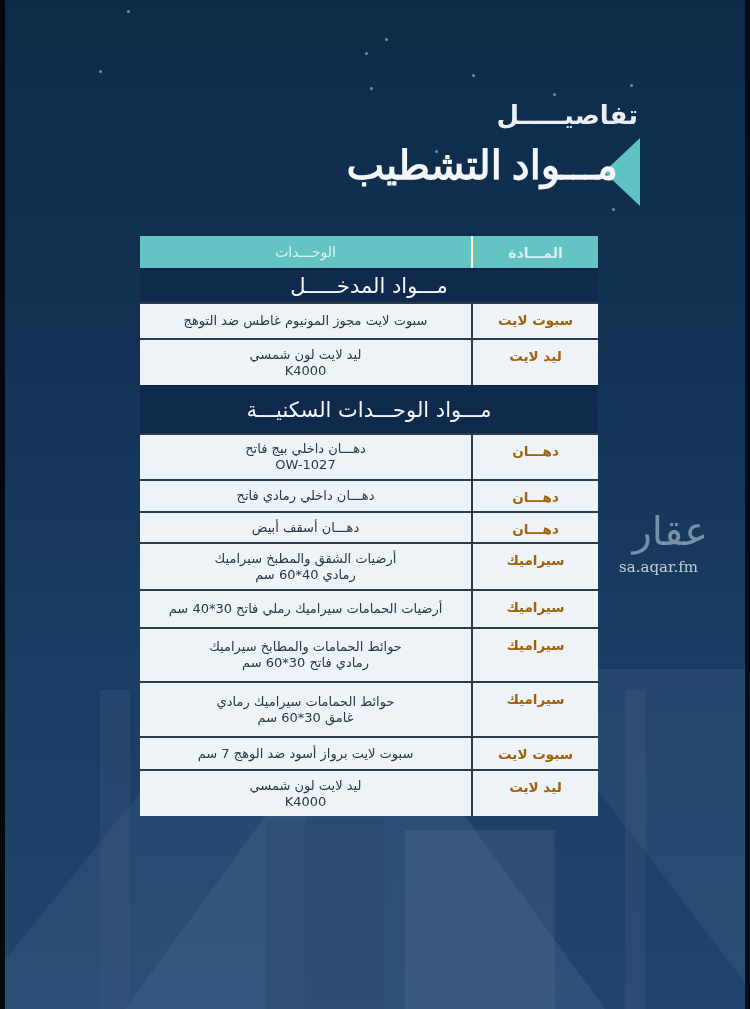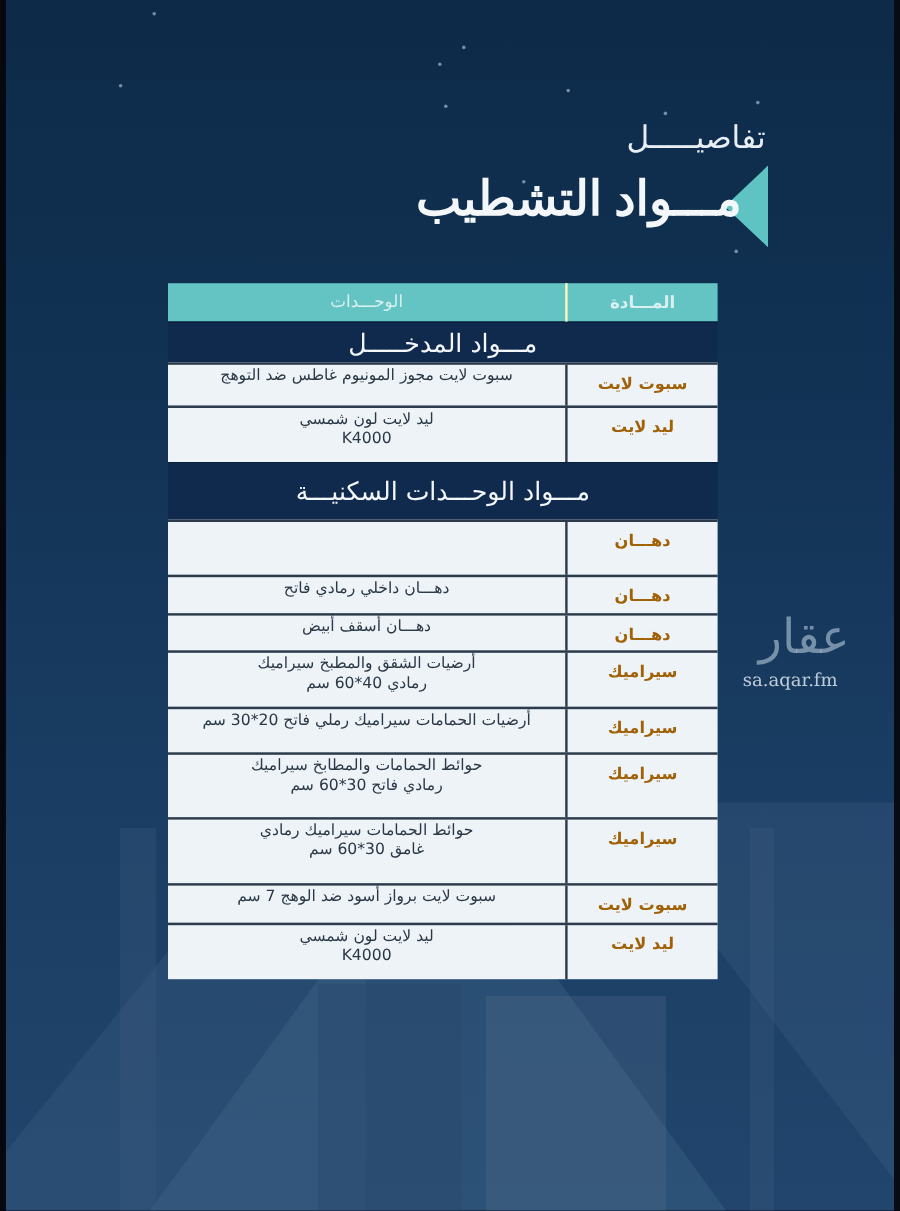--- a/index.html
+++ b/index.html
@@ -23,21 +23,21 @@
     .bg-tri.t3 { right: -20px; bottom: 0; border-width: 0 260px 340px 0; border-right-color: rgba(70,105,140,0.25); }
     .bg-bldg { position: absolute; background: rgba(60,90,125,0.35); }
     .bg-bldg.b1 { left: 95px; top: 690px; width: 30px; height: 320px; }
     .bg-bldg.b2 { left: 260px; top: 820px; width: 120px; height: 190px; background: rgba(40,70,105,0.35); }
     .bg-bldg.b3 { left: 400px; top: 830px; width: 150px; height: 180px; background: rgba(90,115,145,0.25); }
     .bg-bldg.b4 { left: 620px; top: 690px; width: 20px; height: 320px; }
 
     
     .subtitle {
       position: absolute; right: 112px; top: 100px;
-      color: #e8eef4; font-size: 26px; font-weight: normal; direction: rtl;
+      color: #e8eef4; font-size: 26px; font-weight: bold; direction: rtl;
     }
     .title-wrap { position: absolute; right: 110px; top: 138px; height: 68px; width: 320px; }
     .title {
       position: absolute; right: 22px; top: 4px;
       color: #f4f7fa; font-size: 40px; font-weight: bold; direction: rtl; white-space: nowrap; font-family: Liberation Serif, serif;
     }
     .title-tri {
       position: absolute; right: 0; top: 0; width: 0; height: 0; border-style: solid;
       border-width: 34px 36px 34px 0; border-color: transparent #5fc3c3 transparent transparent;
     }
@@ -59,21 +59,21 @@
       border-top: 1px solid #0b213d;
     }
     .data { background: #eef3f8; border-top: 2px solid #2c3a4a; }
     .c-mat {
       width: 127px; flex: none; border-left: 2px solid #2c3a4a;
       display: flex; align-items: center; justify-content: center;
       font-size: 13.5px; font-weight: bold; color: #a16207; padding-top: 2px;
     }
     .data .c-mat { align-items: flex-start; padding-top: 8px; }
     .c-desc {
-      flex: 1; display: flex; flex-direction: column; align-items: center; 
+      flex: 1; display: flex; flex-direction: column; align-items: center; justify-content: center;
       font-size: 13px; color: #2b3846; line-height: 16px; text-align: center; padding: 2px 8px;
     }
     .c-desc span { display: block; }
 
     
     .wm {
       position: absolute; left: 600px; top: 508px; width: 120px; height: 80px; direction: rtl;
     }
     .wm-logo { position: absolute; right: 12px; top: 0; font-size: 40px; color: rgba(170,190,210,0.65); font-weight: normal; }
     .wm-url { position: absolute; right: 22px; top: 50px; font-family: "DejaVu Serif", serif; font-size: 15px; color: rgba(220,230,240,0.85); direction: ltr; }
@@ -130,20 +130,24 @@
     <div class="c-desc">
       <span>ليد لايت لون شمسي</span>
       <span>K4000</span>
     </div>
   </div>
 
   <div class="row section" style="height:48px">مـــواد الوحـــدات السكنيـــة</div>
 
   <div class="row data" style="height:46px">
     <div class="c-mat">دهـــان</div>
+    <div class="c-desc">
+      <span>دهـــان داخلي بيج فاتح</span>
+      <span>OW-1027</span>
+    </div>
   </div>
   <div class="row data" style="height:32px">
     <div class="c-mat">دهـــان</div>
     <div class="c-desc">
       <span>دهـــان داخلي رمادي فاتح</span>
     </div>
   </div>
   <div class="row data" style="height:31px">
     <div class="c-mat">دهـــان</div>
     <div class="c-desc">
@@ -153,21 +157,21 @@
   <div class="row data" style="height:47px">
     <div class="c-mat">سيراميك</div>
     <div class="c-desc">
       <span>أرضيات الشقق والمطبخ سيراميك</span>
       <span>رمادي 40*60 سم</span>
     </div>
   </div>
   <div class="row data" style="height:38px">
     <div class="c-mat">سيراميك</div>
     <div class="c-desc">
-      <span>أرضيات الحمامات سيراميك رملي فاتح 20*30 سم</span>
+      <span>أرضيات الحمامات سيراميك رملي فاتح 30*40 سم</span>
     </div>
   </div>
   <div class="row data" style="height:54px">
     <div class="c-mat">سيراميك</div>
     <div class="c-desc">
       <span>حوائط الحمامات والمطابخ سيراميك</span>
       <span>رمادي فاتح 30*60 سم</span>
     </div>
   </div>
   <div class="row data" style="height:55px">

